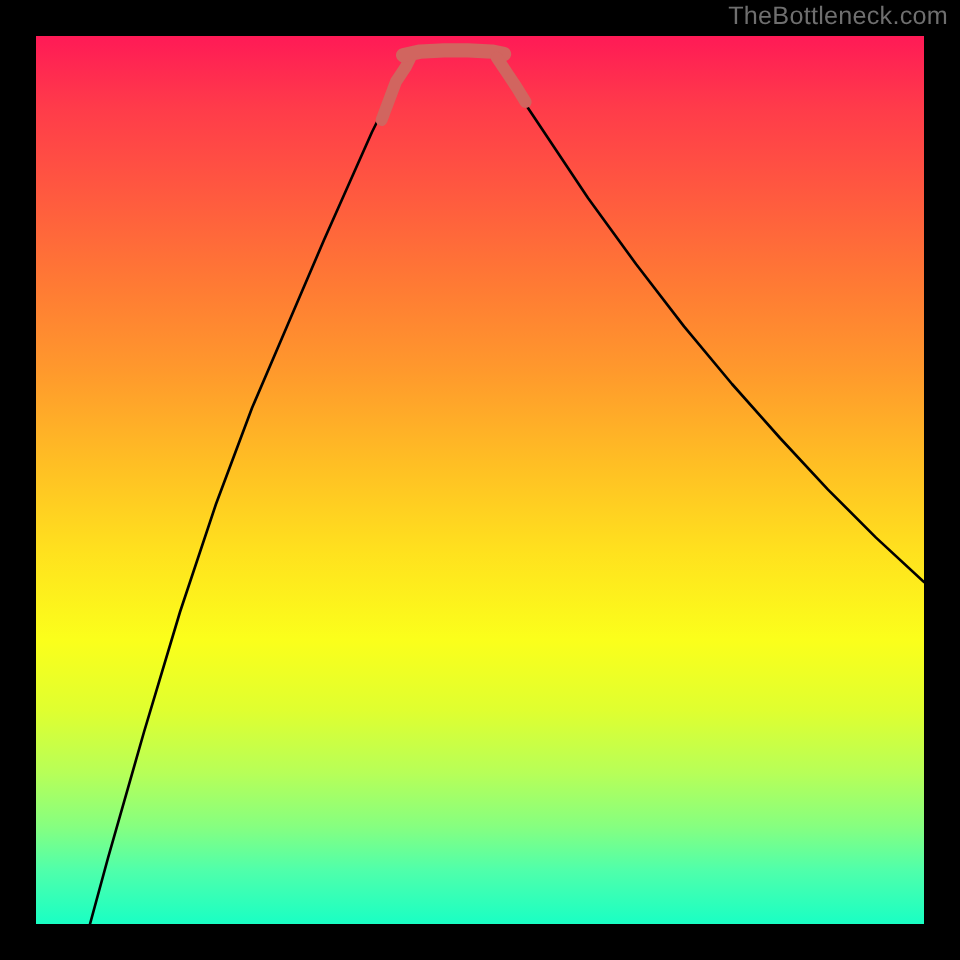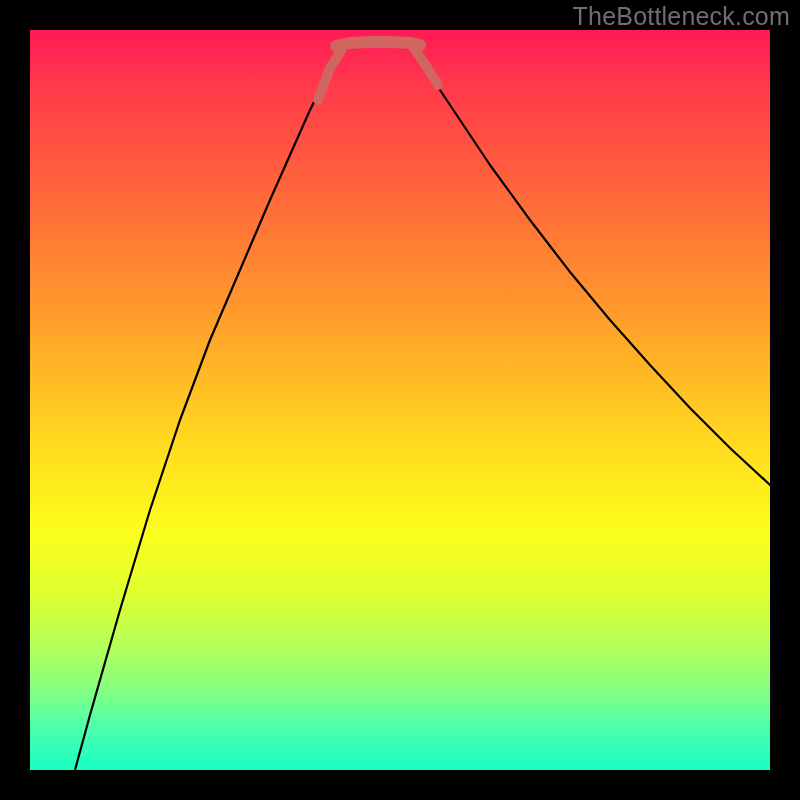--- a/index.html
+++ b/index.html
@@ -17,21 +17,21 @@
     top: 0;
     width: 800px;
     height: 800px;
     background: #000;
   }
   .watermark {
     position: absolute;
     top: 2px;
     right: 10px;
     color: #6f6f6f;
-    font-size: 25px;
+    font-size: 21px;
     font-weight: 500;
     letter-spacing: 0.2px;
     z-index: 10;
   }
   .plot {
     position: absolute;
     left: 30px;
     top: 30px;
     width: 740px;
     height: 740px;

